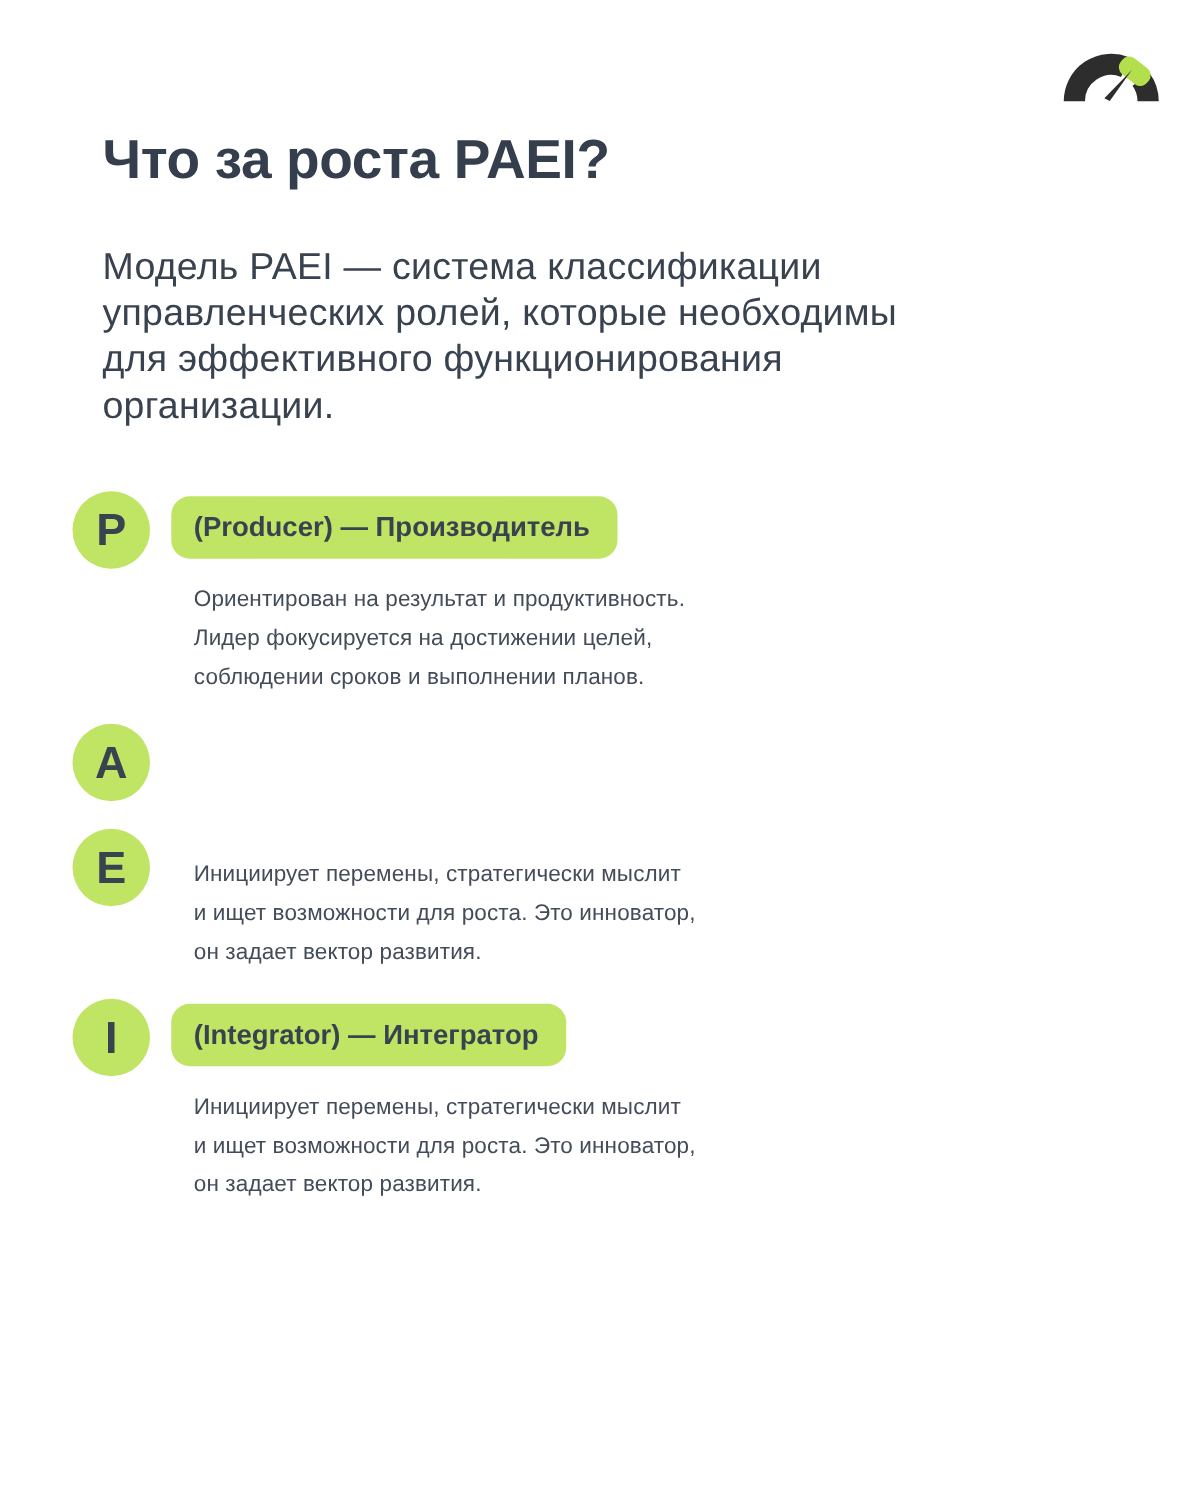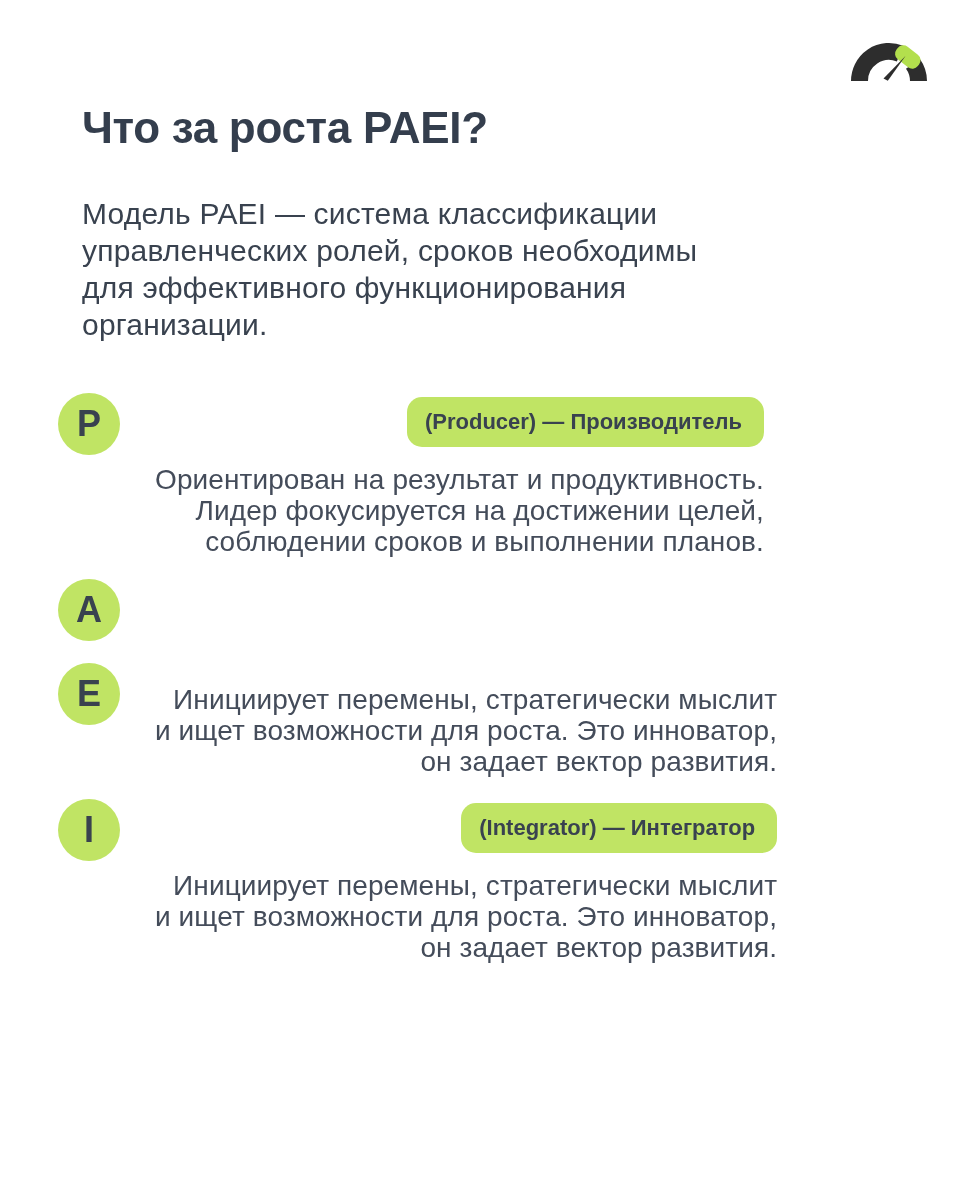--- a/index.html
+++ b/index.html
@@ -63,55 +63,54 @@
     display:flex;
     align-items:center;
     justify-content:center;
     font-size:36px;
     font-weight:800;
     color:var(--navy);
   }
   .section-body{
     margin-left:17px;
     padding-top:4px;
-    text-align:right;
   }
   .pill{
     display:inline-block;
     background:var(--green);
     border-radius:15px;
     padding:13px 22px 13px 18px;
     font-size:22px;
     line-height:24px;
     font-weight:600;
     color:var(--navy);
   }
   .desc{
     margin:17px 0 0 18px;
-    font-size:28px;
+    font-size:18px;
     line-height:31px;
     letter-spacing:0.1px;
     color:var(--text);
     white-space:pre-line;
   }
 </style>
 </head>
 <body>
 
 <svg class="logo" viewBox="0 0 100 58" aria-hidden="true">
   <path d="M 17.5 55 A 29.5 29.5 0 0 1 58.05 27.65" fill="none" stroke="var(--logo_dark)" stroke-width="17" stroke-linecap="butt"></path>
   <path d="M 70.87 37.66 A 29.5 29.5 0 0 1 76.5 55" fill="none" stroke="var(--logo_dark)" stroke-width="17" stroke-linecap="butt"></path>
   <rect x="52.3" y="23" width="27" height="16" rx="7" fill="var(--logo_green)" transform="rotate(38 65.8 31)"></rect>
   <polygon points="41.5,52.5 45.8,54.8 63.5,30" fill="var(--logo_dark)"></polygon>
 </svg>
 
 <div class="page">
   <h1 class="title">Что за роста PAEI?</h1>
   <p class="intro">Модель PAEI — система классификации
-управленческих ролей, сроков необходимы
+управленческих ролей, которые необходимы
 для эффективного функционирования
 организации.</p>
 
   <div class="sections">
 
     <div class="section">
       <div class="badge">P</div>
       <div class="section-body">
         <div class="pill">(Producer) — Производитель</div>
         <p class="desc">Ориентирован на результат и продуктивность.

